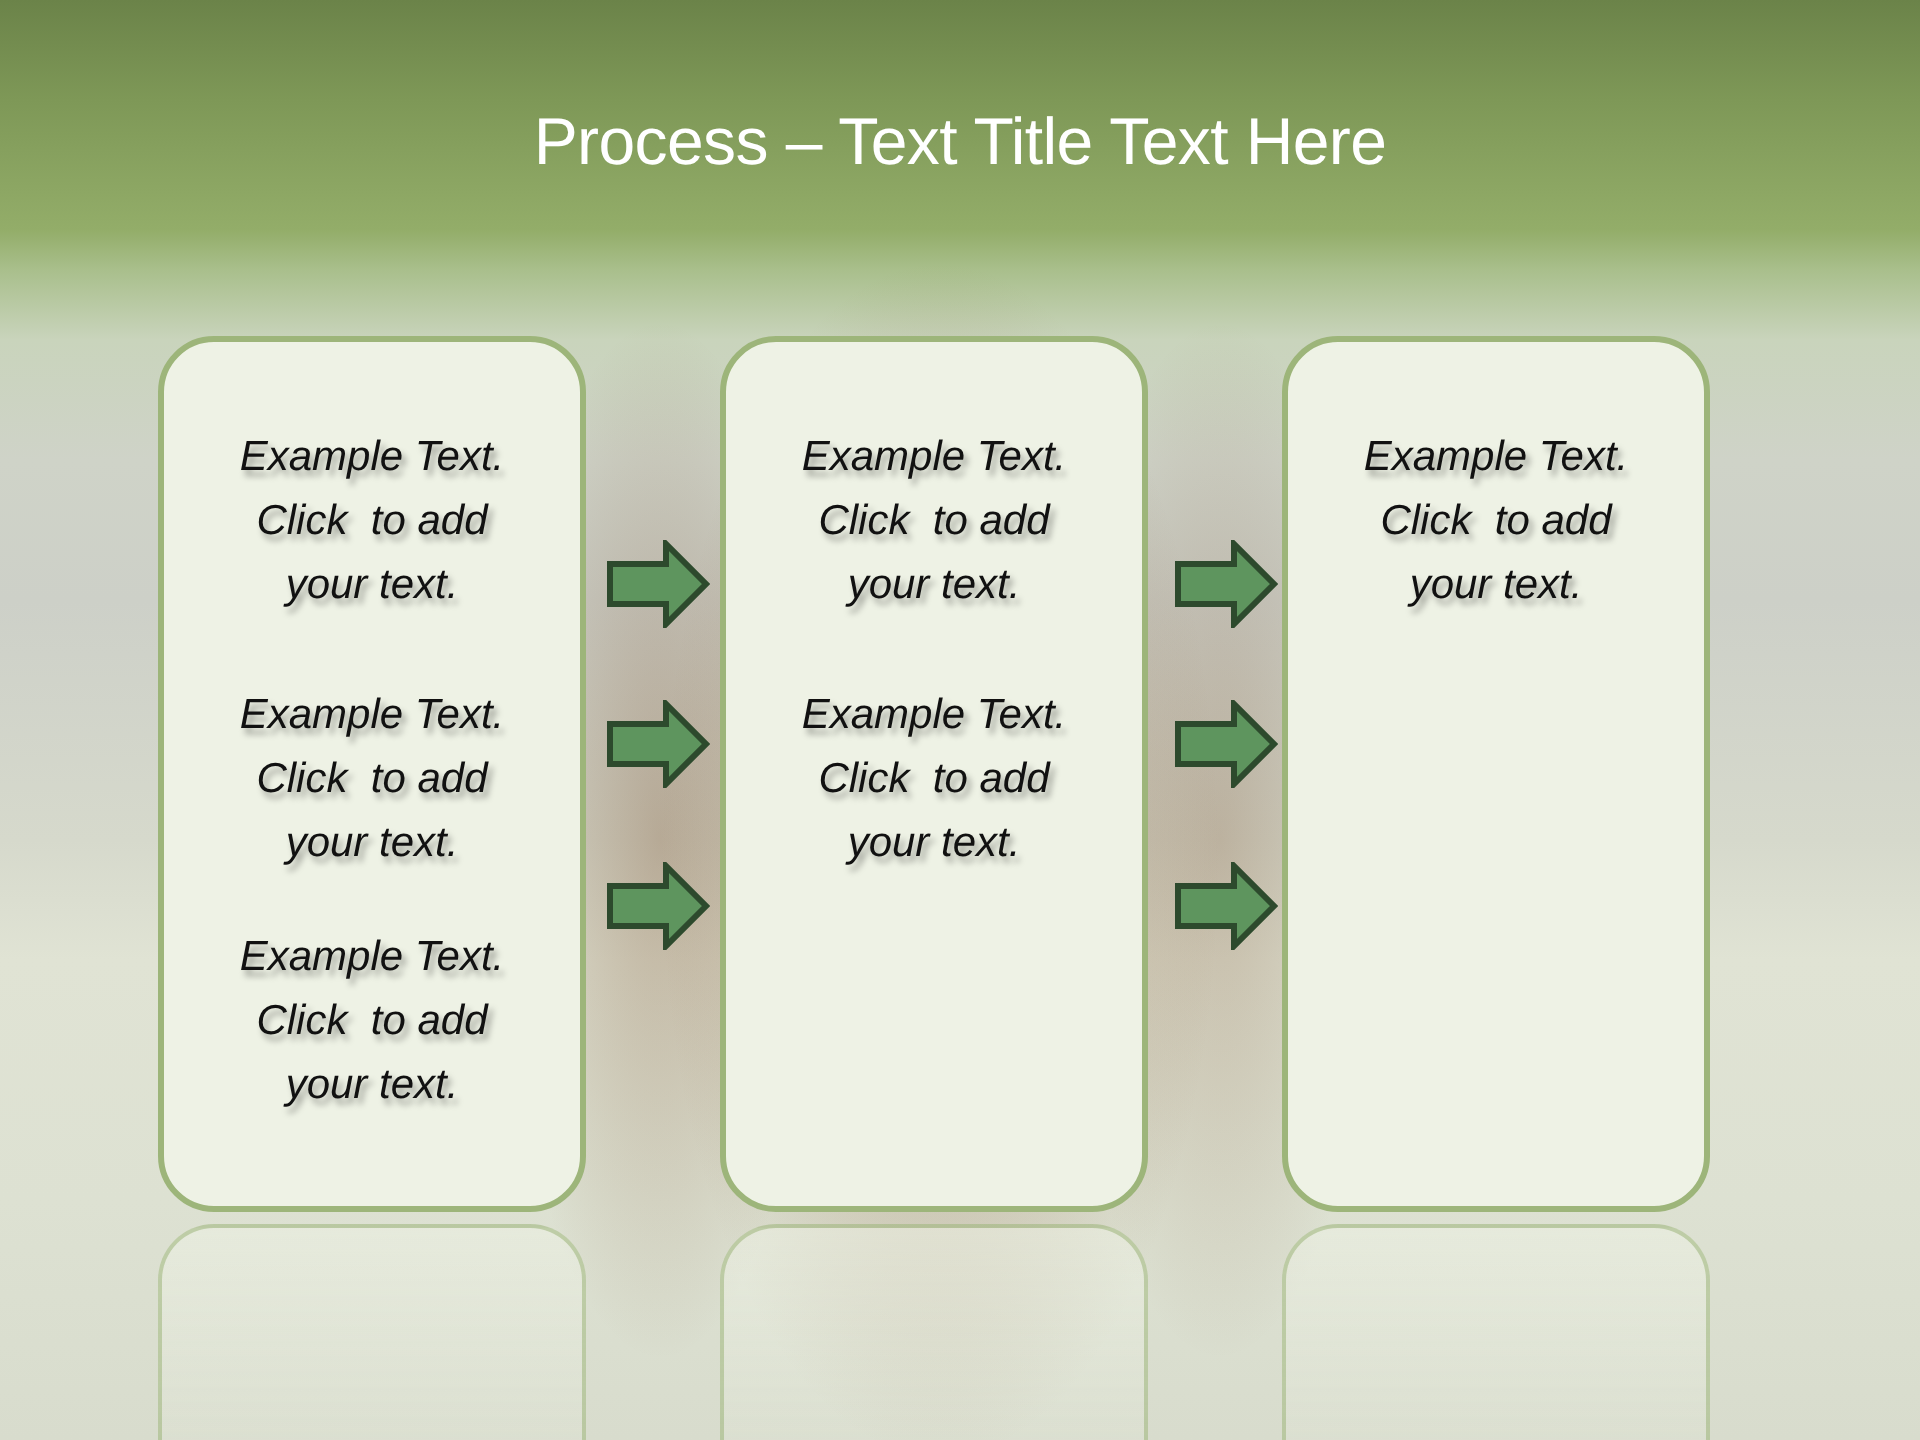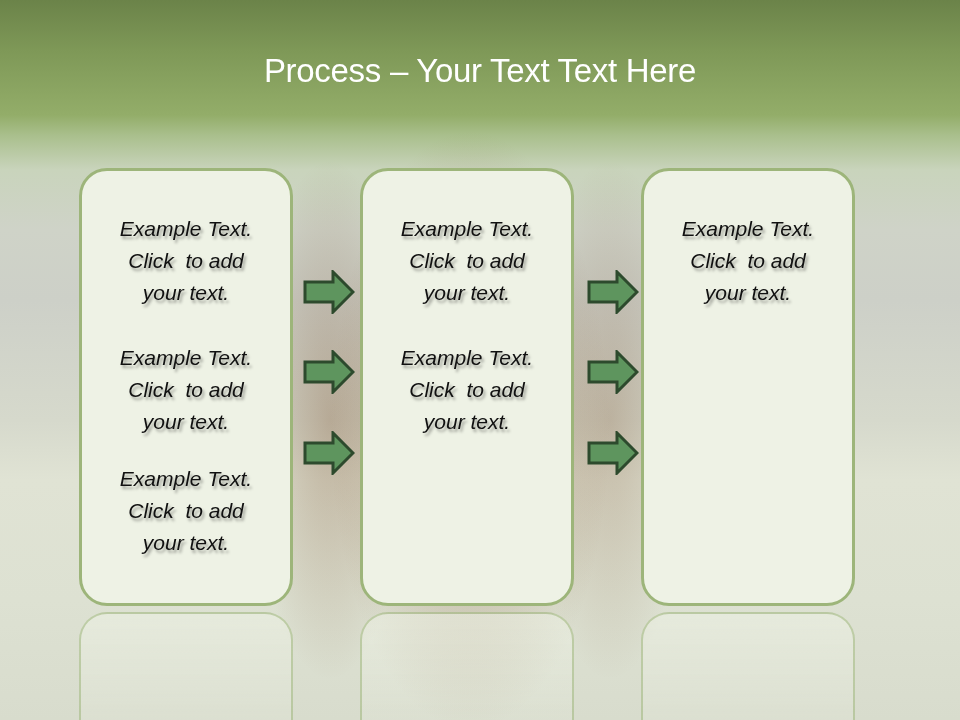--- a/index.html
+++ b/index.html
@@ -41,21 +41,21 @@
   }
   .item span { display: block; }
   .arrow { position: absolute; width: 52px; height: 44px; }
 </style>
 </head>
 <body>
 
 <div class="slide">
 
   <div class="title">
-    <span class="bold">Process</span><span class="rest"> – Your Text Text Here</span>
+    <span class="bold">Process</span><span class="rest"> – Text Title Text Here</span>
   </div>
 
   <div class="box" style="left:79px;">
     <div class="item" style="top:42px;">
       <span>Example Text.</span>
       <span style="white-space:pre">Click  to add</span>
       <span>your text.</span>
     </div>
     <div class="item" style="top:171px;">
       <span>Example Text.</span>

